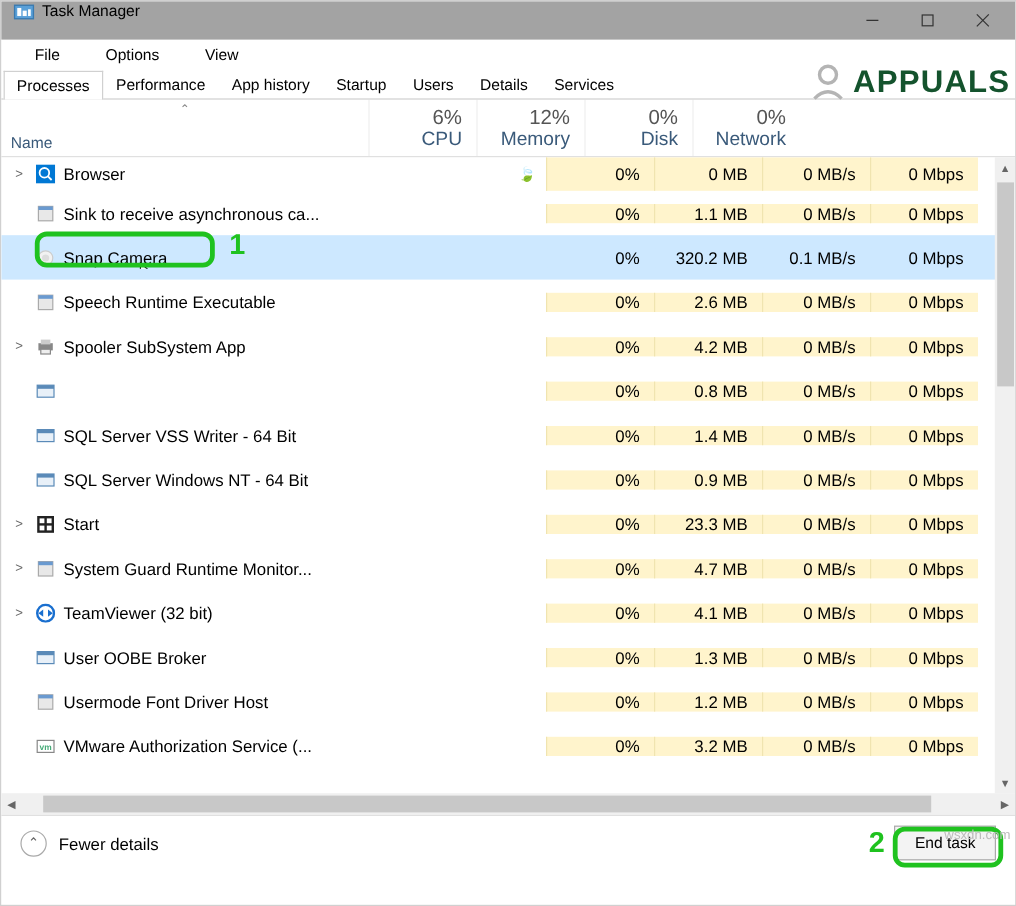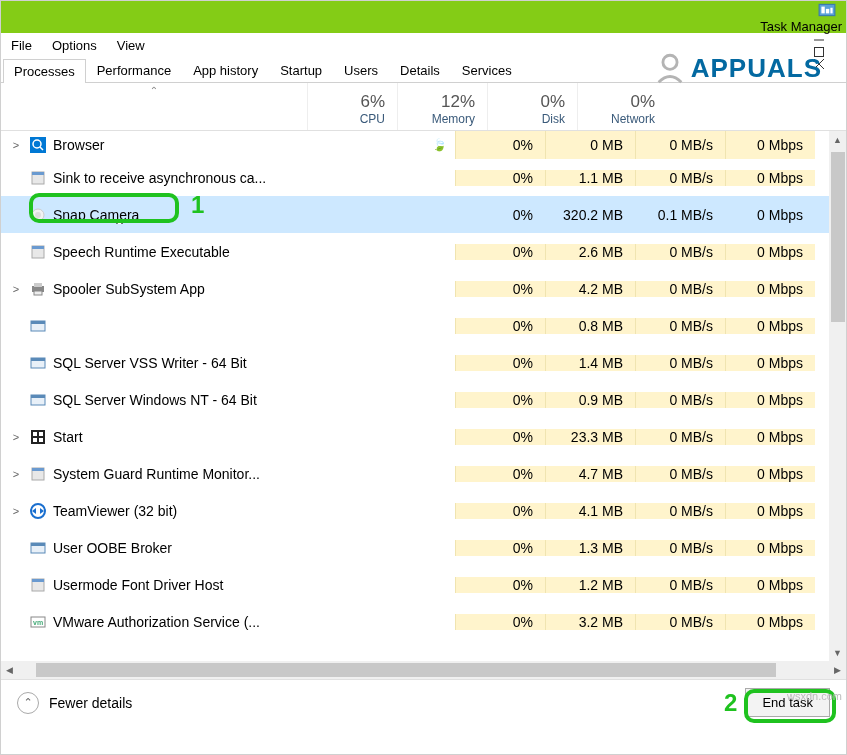--- a/index.html
+++ b/index.html
@@ -9,44 +9,43 @@
       color: #000;
       background: #fff;
       width: 847px;
       height: 755px;
       position: relative;
       overflow: hidden;
       border: 1px solid #d0d0d0;
     }
     .titlebar {
       display: flex;
-      align-items: flex-end;
+      align-items: flex-start;
       height: 32px;
       padding: 0 4px;
-      background: #84cc16;
-      flex-direction: column;
+      background: #a3a3a3;
     }
     .titlebar .icon { width: 18px; height: 18px; margin: 0 6px; }
     .titlebar .title { flex: 1; font-size: 13px; }
     .titlebar .winbtn { width: 46px; height: 32px; display: flex; align-items: center; justify-content: center; font-size: 12px; }
     .winbtn svg { width: 12px; height: 12px; }
-    .menubar { display: flex; align-items: center; height: 24px; padding: 0 0; }
+    .menubar { display: flex; align-items: center; height: 24px; padding: 0 18px; gap: 18px; }
     .menubar .menu { padding: 2px 10px; font-size: 13px; }
     .tabbar { display: flex; align-items: flex-end; height: 26px; padding: 0 2px; border-bottom: 1px solid #d0d0d0; position: relative; }
     .tab { padding: 4px 10px; font-size: 13px; border: 1px solid transparent; border-bottom: none; position: relative; }
     .tab.active { border-color: #d0d0d0; background: #fff; top: 1px; }
-    .watermark { position: absolute; right: 24px; top: -6px; font-size: 26px; font-weight: 800; color: #0369a1; letter-spacing: 1px; display:flex; align-items:center; gap:4px; }
+    .watermark { position: absolute; right: 4px; top: -6px; font-size: 26px; font-weight: 800; color: #14532d; letter-spacing: 1px; display:flex; align-items:center; gap:4px; }
     .watermark svg { width: 34px; height: 34px; fill:#b4b4b4; }
     .columns { display: flex; height: 48px; border-bottom: 1px solid #e0e0e0; }
     .col-name { flex: 0 0 306px; display: flex; flex-direction: column; justify-content: flex-end; padding: 0 8px 4px 8px; color: #3a5a7a; font-size: 13px; position: relative; }
     .col-name .sortarrow { position: absolute; top: 2px; left: 50%; transform: translateX(-50%); font-size: 10px; color: #888; }
     .col-status { flex: 0 0 148px; display: flex; flex-direction: column; justify-content: flex-end; padding: 0 8px 4px 8px; color: #3a5a7a; font-size: 13px; }
     .col-metric { flex: 0 0 90px; display: flex; flex-direction: column; justify-content: flex-end; align-items: flex-end; padding: 4px 12px 4px 4px; color: #3a5a7a; border-left: 1px solid #eee; }
     .col-metric .pct { font-size: 17px; color: #555; }
-    .col-metric .lbl { font-size: 12px; }
+    .col-metric .lbl { font-size: 16px; }
     .rows { position: relative; height: 530px; overflow: hidden; }
     .row { display: flex; height: 37px; align-items: center; font-size: 14px; }
     .row.selected { background: #cde8ff; }
     .cell-name { flex: 0 0 306px; display: flex; align-items: center; padding-left: 8px; gap: 6px; overflow: hidden; white-space: nowrap; }
     .cell-status { flex: 0 0 148px; display: flex; align-items: center; justify-content: flex-end; padding-right: 8px; }
     .cell-metric { flex: 0 0 90px; display: flex; align-items: center; justify-content: flex-end; padding-right: 12px; background: #fff4cc; border-left: 1px solid #f0e4b0; }
     .row.selected .cell-metric { background: #cde8ff; border-left-color: #cde8ff; }
     .expander { width: 14px; text-align: center; color: #666; font-size: 11px; }
     .proc-icon { width: 18px; height: 18px; display: inline-flex; align-items: center; justify-content: center; flex-shrink: 0; }
     .proc-icon svg { width: 16px; height: 16px; }
@@ -130,20 +129,21 @@
         <circle cx="12" cy="8" r="5" fill="none" stroke="#b4b4b4" stroke-width="2"></circle>
         <path d="M4 22 Q12 14 20 22" fill="none" stroke="#b4b4b4" stroke-width="2"></path>
       </svg>
     <span>APPUALS</span>
   </div>
 </div>
 
 <div class="columns">
   <div class="col-name">
     <span class="sortarrow">⌃</span>
+    <span>Name</span>
   </div>
   <div class="col-metric">
     <span class="pct">6%</span>
     <span class="lbl">CPU</span>
   </div>
   <div class="col-metric">
     <span class="pct">12%</span>
     <span class="lbl">Memory</span>
   </div>
   <div class="col-metric">

